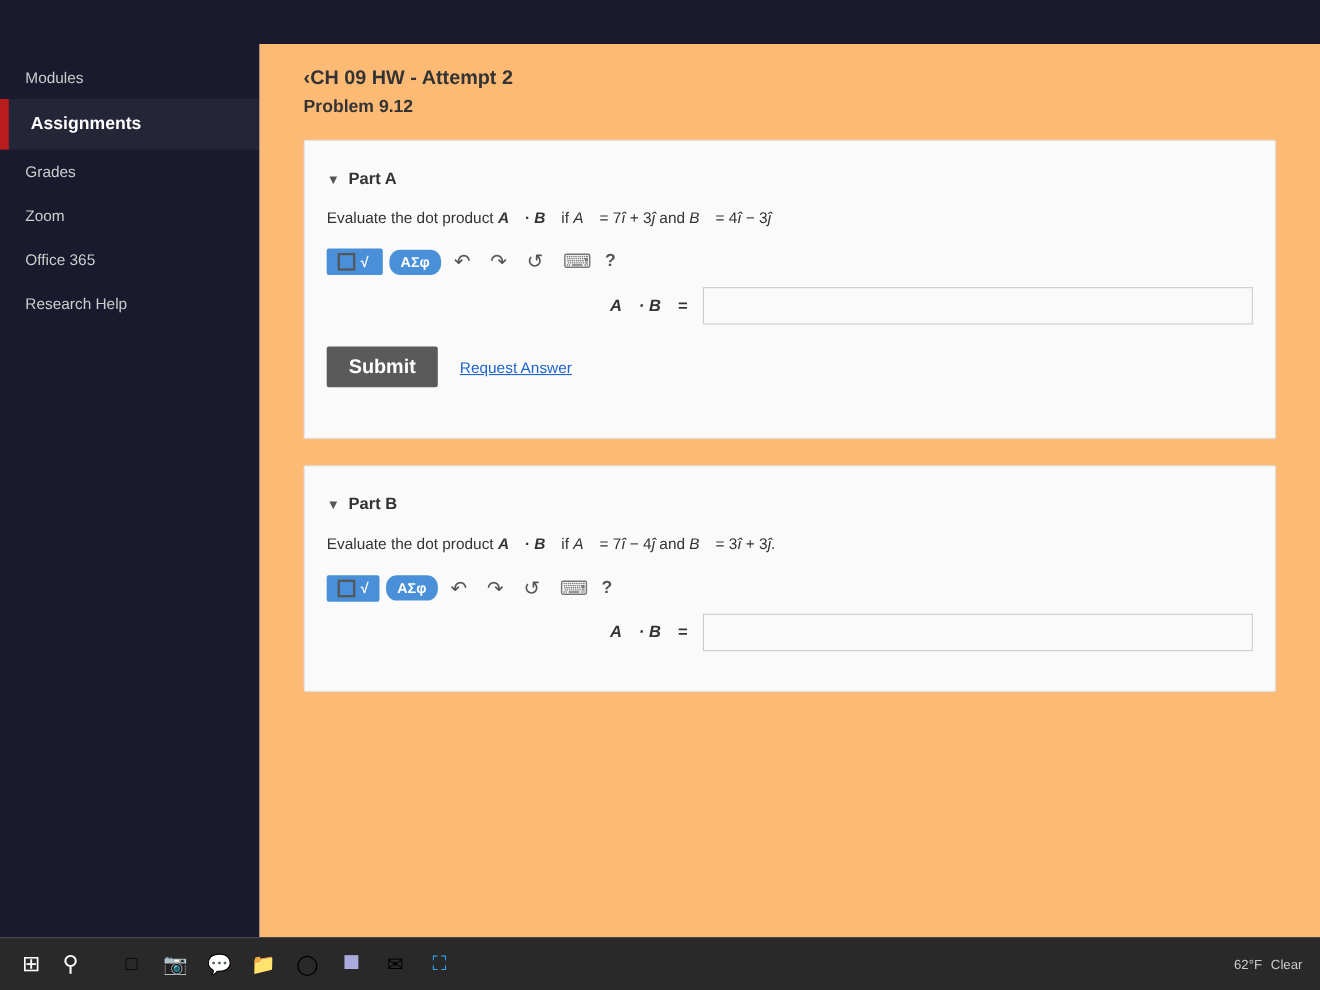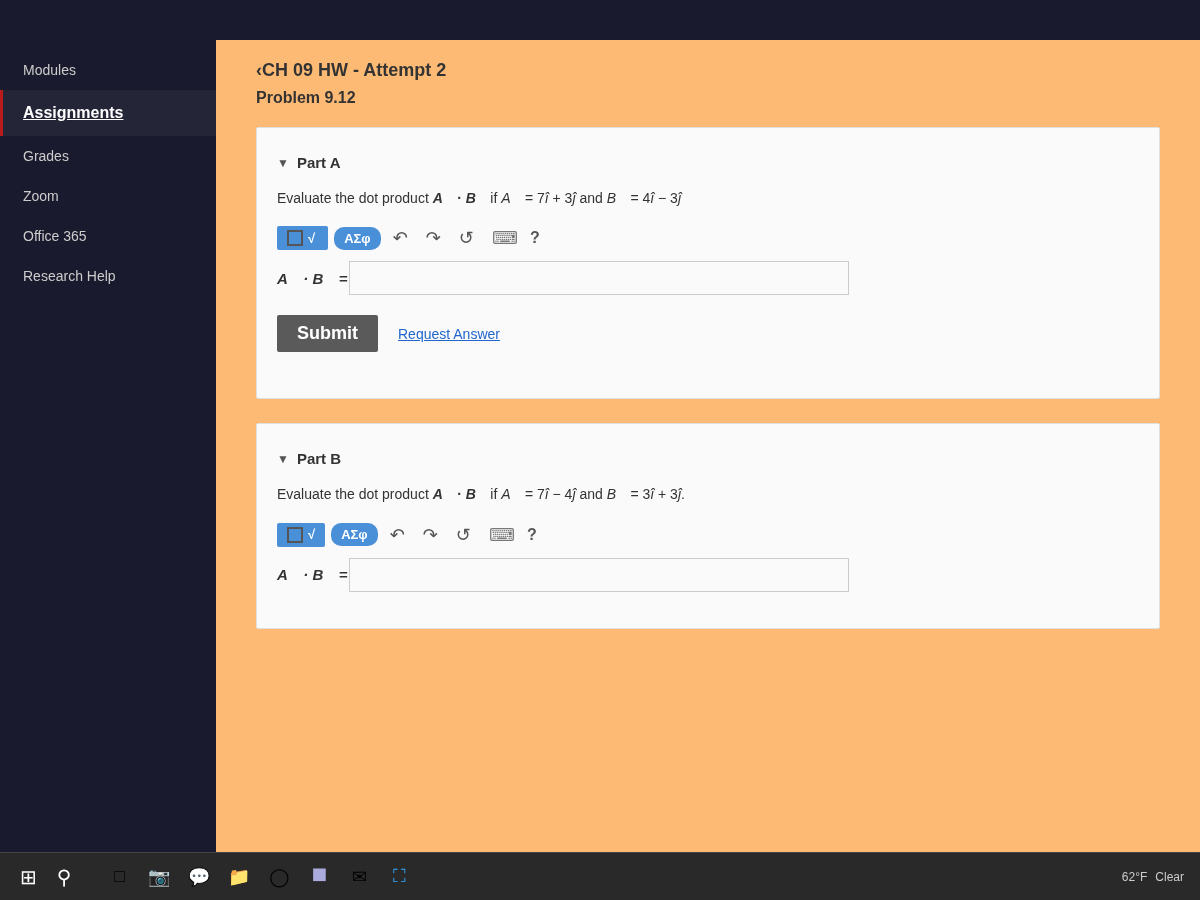--- a/index.html
+++ b/index.html
@@ -24,43 +24,42 @@
 
     
     .main-area {
       display: flex;
       flex: 1;
       overflow: hidden;
     }
 
     
     .sidebar {
-      width: 216px;
+      width: 236px;
       background: #1a1a2e;
       color: #ccc;
       display: flex;
       flex-direction: column;
       padding: 10px 0;
       flex-shrink: 0;
     }
 
     .sidebar-item {
       padding: 12px 20px;
       cursor: pointer;
       font-size: 14px;
       color: #ccc;
       border-left: 3px solid transparent;
     }
 
     .sidebar-item.active {
       color: white;
       font-weight: bold;
-      border-left: 3px solid #b91c1c;
+      border-left: 8px solid #b91c1c;
       background: rgba(255,255,255,0.05);
-      text-decoration: underline;
     }
 
     .sidebar-item.assignments-item {
       color: white;
       font-weight: bold;
       font-size: 16px;
       padding: 14px 20px;
     }
 
     
@@ -153,22 +152,23 @@
     .question-mark {
       font-size: 16px;
       color: #555;
       cursor: pointer;
       font-weight: bold;
     }
 
     .answer-row {
       display: flex;
       align-items: center;
-      gap: 2px;
+      gap: 14px;
       margin-bottom: 20px;
+      justify-content: flex-end;
     }
 
     .answer-label {
       font-size: 15px;
       font-style: italic;
       font-weight: bold;
       color: #333;
       white-space: nowrap;
     }
 

